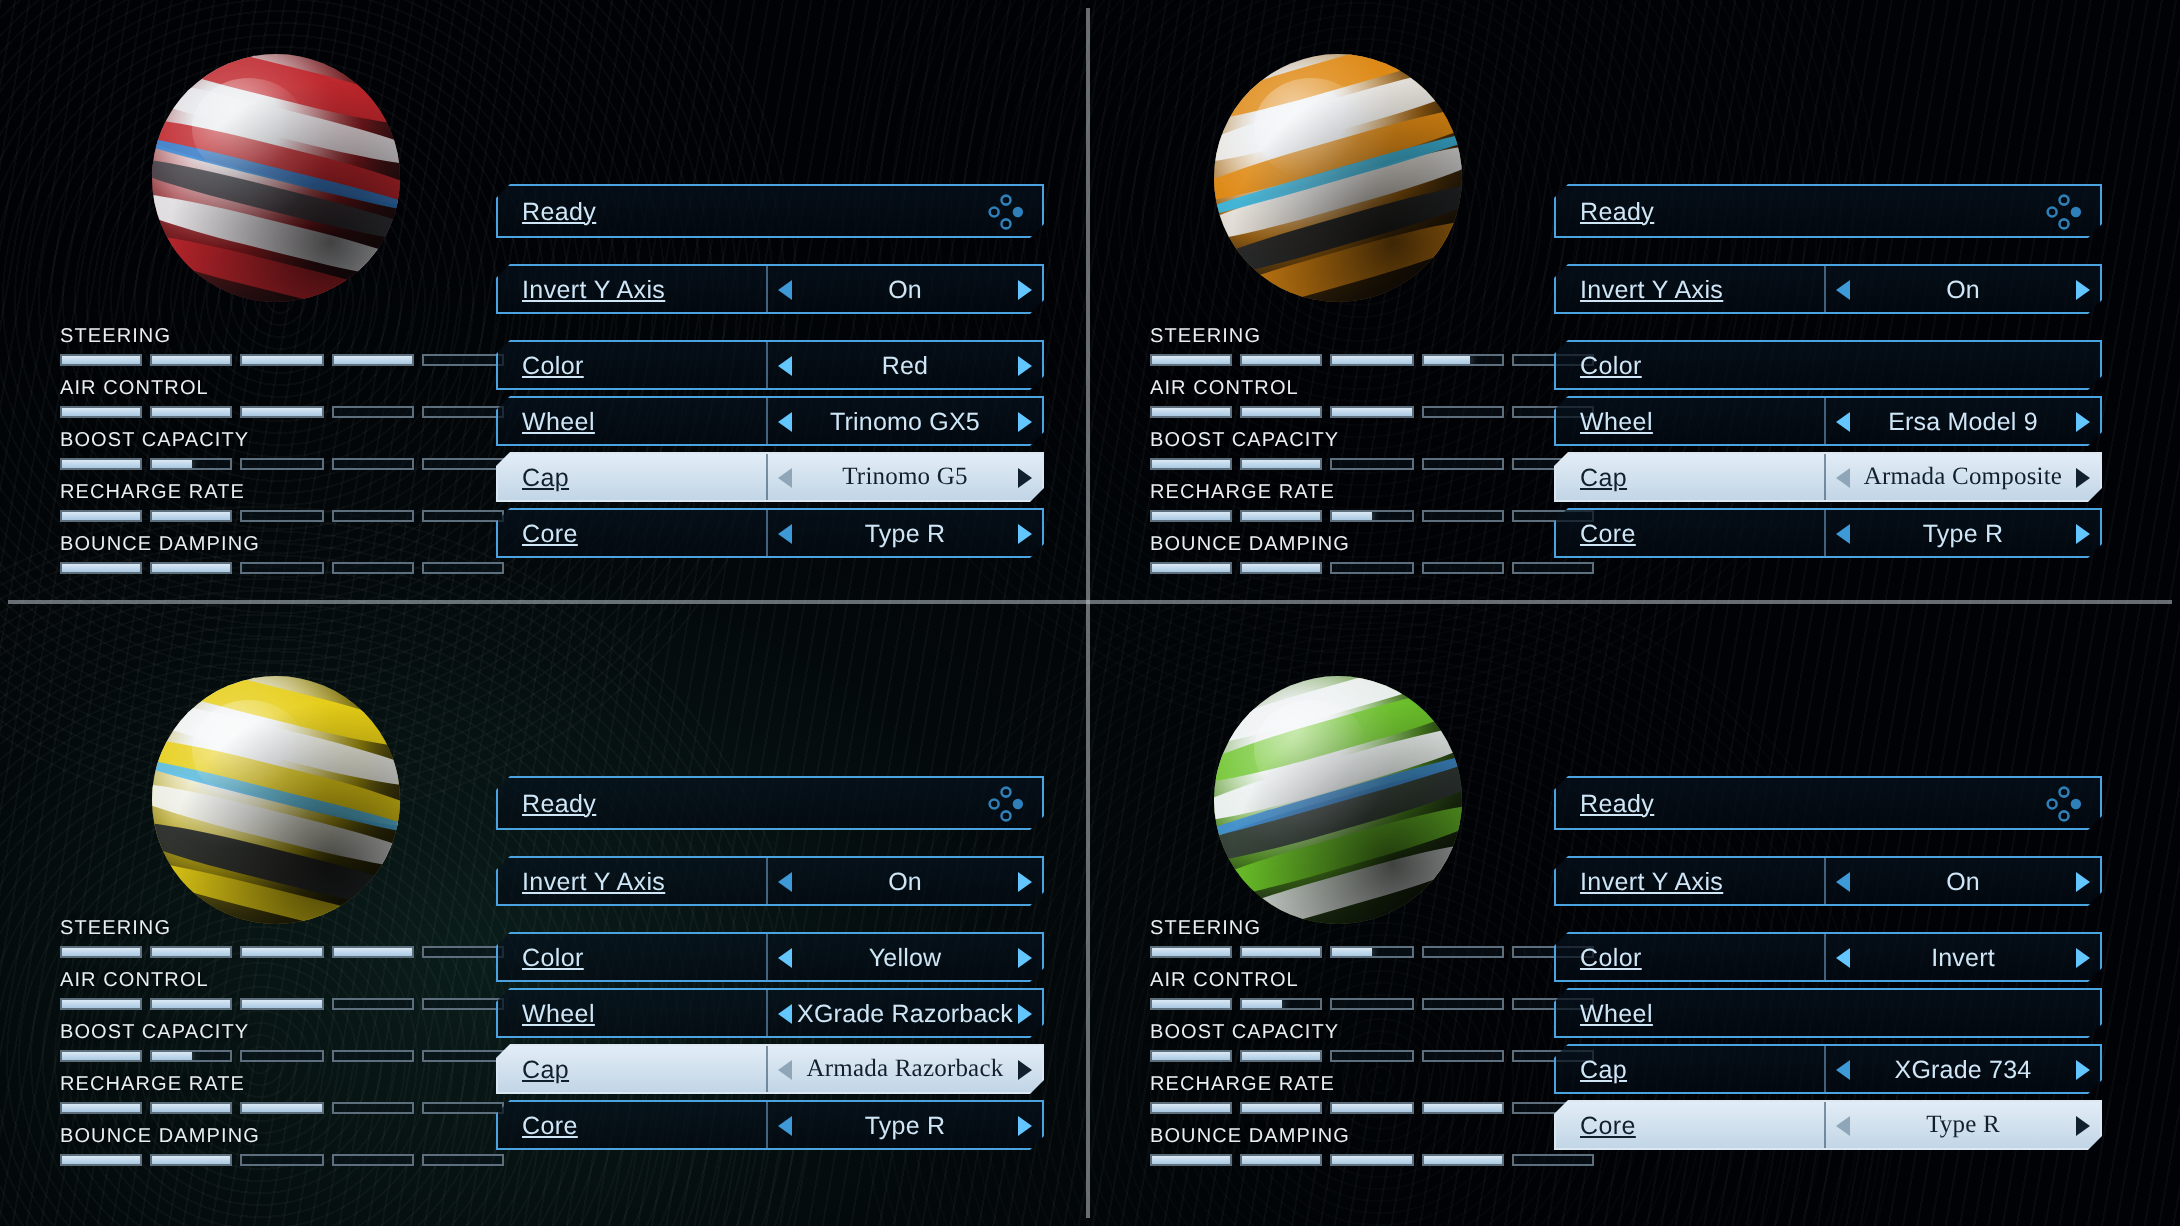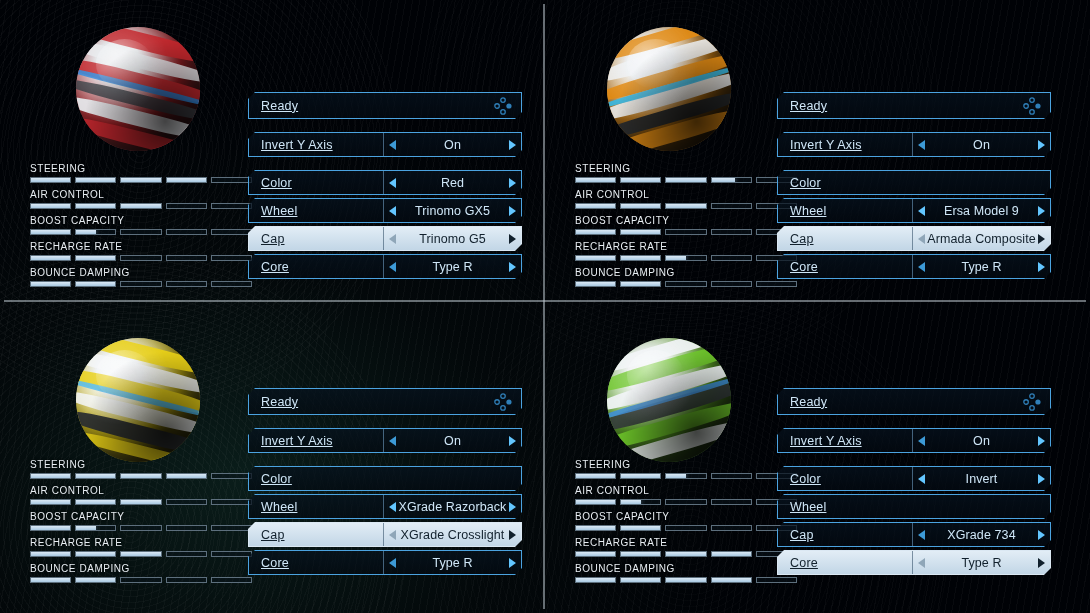--- a/index.html
+++ b/index.html
@@ -196,21 +196,21 @@
   .arrow.right { right: 5px; border-left:  7px solid #3d9ad6; }
   .arrow.bright.left  { border-right-color: #63c6ff; }
   .arrow.bright.right { border-left-color:  #63c6ff; }
 
   
   .mrow.sel {
     background: linear-gradient(180deg,#e2edf6,#c2d6e6);
     border-color: #dbe8f3;
     color: #11202c;
   }
-  .mrow.sel .valbox { border-left-color: rgba(40,70,95,.55); }
+  .mrow.sel .valbox { border-left-color: rgba(40,70,95,.55); font-family: Liberation Serif, serif; }
   .mrow.sel .arrow.left  { border-right-color: #8fa6b8; }
   .mrow.sel .arrow.right { border-left-color: #11202c; }
 
   
   .mrow.ready {
     height: 27px;
     margin-bottom: 13px;
   }
   .mrow.ready .name { flex: 1 1 auto; }
 
@@ -633,34 +633,39 @@
           <div class="name">Invert Y Axis</div>
           <div class="valbox">
             <span class="arrow left"></span>
             <span class="value">On</span>
             <span class="arrow right bright"></span>
           </div>
         </div>
         <div class="gap"></div>
         <div class="mrow">
           <div class="name">Color</div>
+          <div class="valbox">
+            <span class="arrow left bright"></span>
+            <span class="value">Yellow</span>
+            <span class="arrow right bright"></span>
+          </div>
         </div>
         <div class="mrow">
           <div class="name">Wheel</div>
           <div class="valbox">
             <span class="arrow left bright"></span>
             <span class="value">XGrade Razorback</span>
             <span class="arrow right bright"></span>
           </div>
         </div>
         <div class="mrow sel">
           <div class="name">Cap</div>
           <div class="valbox">
             <span class="arrow left"></span>
-            <span class="value">XGrade Crosslight</span>
+            <span class="value">Armada Razorback</span>
             <span class="arrow right bright"></span>
           </div>
         </div>
         <div class="mrow">
           <div class="name">Core</div>
           <div class="valbox">
             <span class="arrow left"></span>
             <span class="value">Type R</span>
             <span class="arrow right bright"></span>
           </div>

